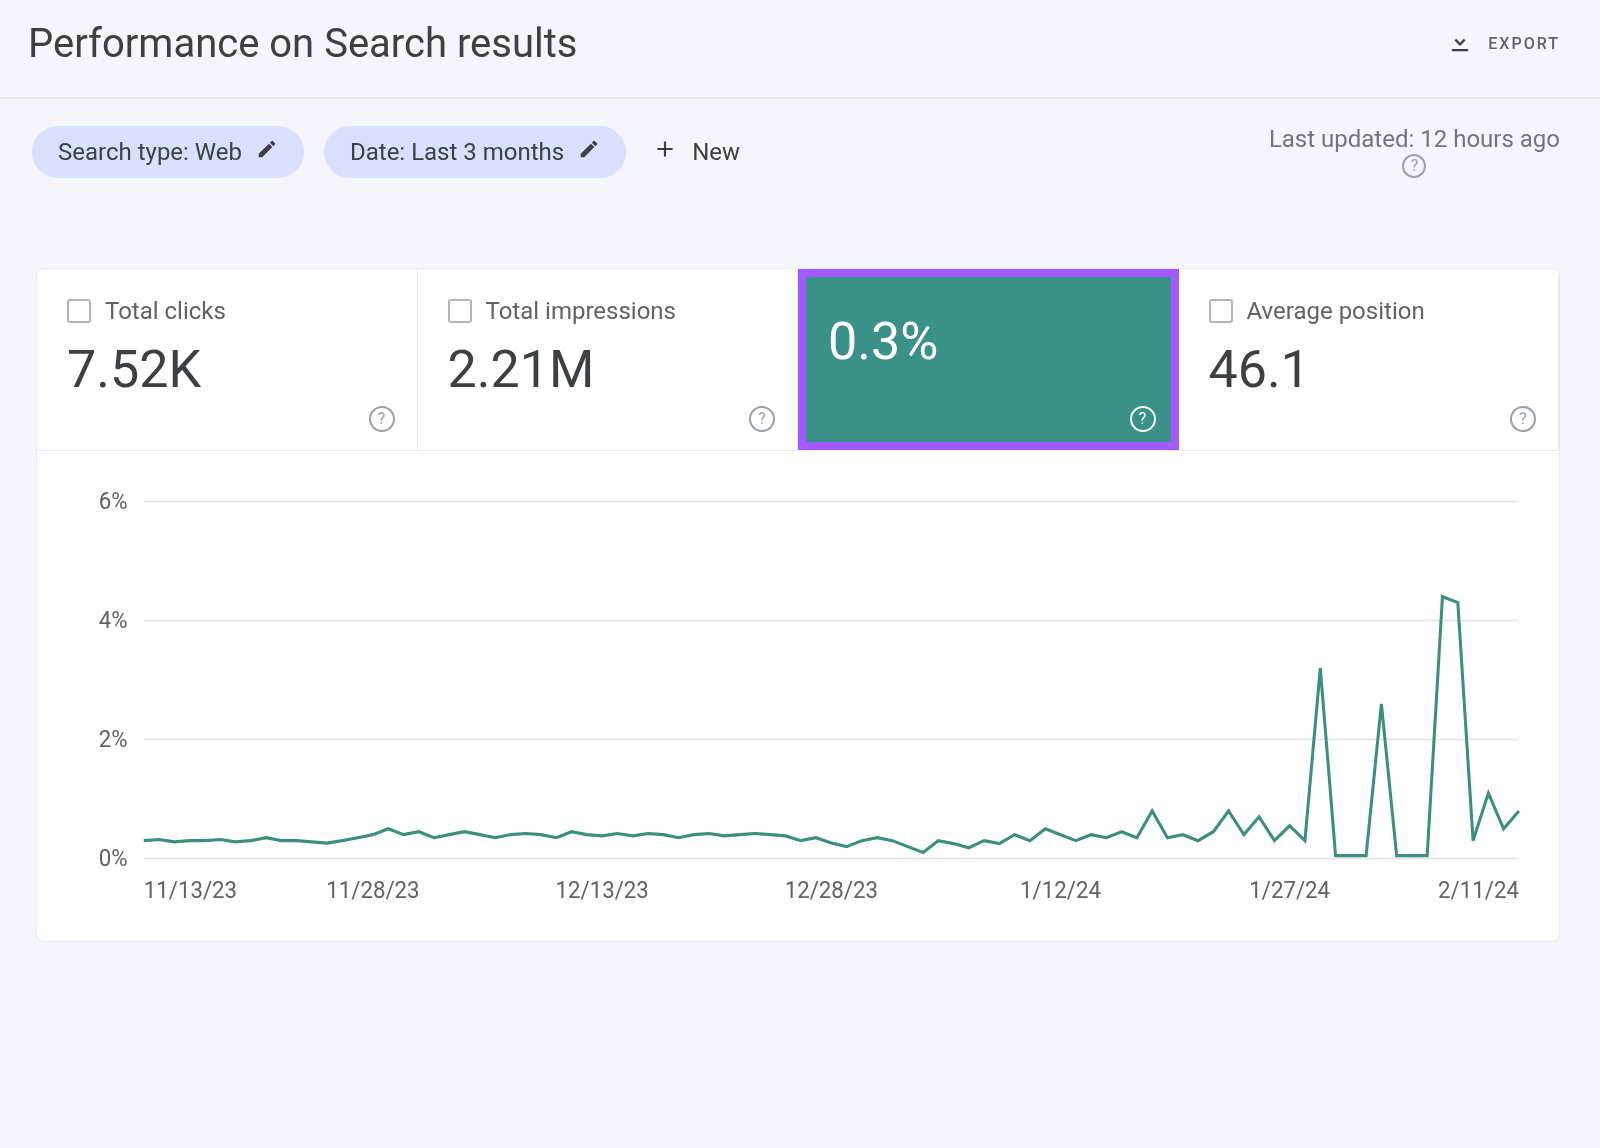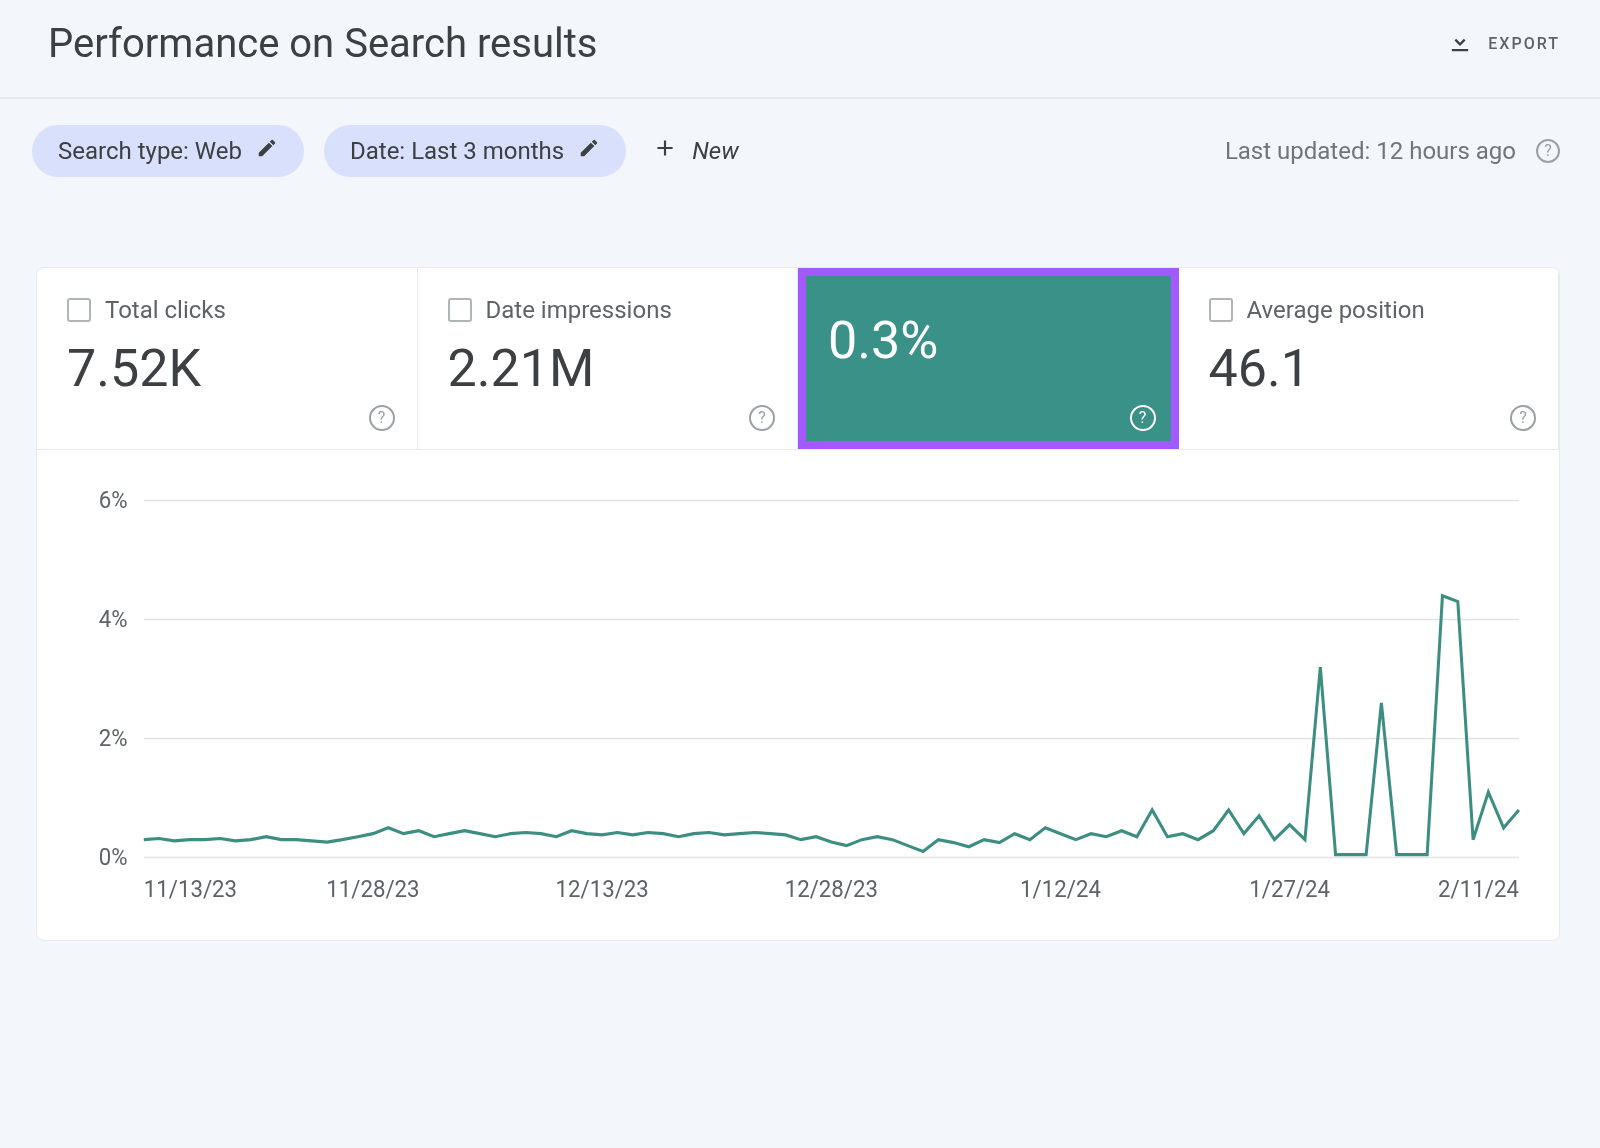--- a/index.html
+++ b/index.html
@@ -15,32 +15,32 @@
     --teal-text:#ffffff;
     --chart:#3b8e80;
     --purple:#a259ff;
     --grid:#e1e4e7;
     --help:#9aa0a6;
   }
   *{box-sizing:border-box;}
   html,body{margin:0;padding:0;background:var(--bg);font-family:Roboto, "Helvetica Neue", Arial, sans-serif;color:var(--text);}
   .page{width:1600px;min-height:1148px;background:var(--bg);position:relative;}
   
-  .header{display:flex;align-items:center;justify-content:space-between;padding:20px 40px 30px 48px;border-bottom:2px solid var(--border);}
+  .header{display:flex;align-items:center;justify-content:space-between;padding:20px 40px 30px 28px;border-bottom:2px solid var(--border);}
   .title{font-size:40px;font-weight:400;color:var(--text);}
   .export{display:flex;align-items:center;gap:14px;cursor:pointer;color:var(--muted);}
   .export svg{width:28px;height:28px;fill:var(--text);}
   .export span{font-size:16px;letter-spacing:2px;font-weight:500;}
   
   .filters{display:flex;align-items:center;gap:20px;padding:26px 40px 40px 32px;}
   .chip{display:inline-flex;align-items:center;gap:14px;background:var(--chip);border-radius:999px;padding:12px 26px;font-size:24px;color:#3c4043;cursor:pointer;}
   .chip svg{width:22px;height:22px;fill:#3c4043;}
-  .new{display:inline-flex;align-items:center;gap:14px;font-size:24px;color:#3c4043;cursor:pointer;padding:10px 6px;font-style:italic;}
+  .new{display:inline-flex;align-items:center;gap:14px;font-size:24px;color:#3c4043;cursor:pointer;padding:10px 6px;}
   .new svg{width:26px;height:26px;fill:#3c4043;}
-  .last-updated{margin-left:auto;display:flex;align-items:center;gap:20px;color:var(--muted2);font-size:24px;}
+  .last-updated{margin-left:auto;display:flex;align-items:center;gap:1px;color:var(--muted2);font-size:24px;flex-direction:column;}
   .last-updated .help{width:24px;height:24px;}
   
   .card{margin:50px 40px 40px 36px;background:var(--card);border:1px solid var(--border);border-radius:8px;overflow:hidden;}
   .metrics{display:flex;border-bottom:1px solid var(--border);position:relative;}
   .metric{flex:1;position:relative;padding:28px 30px 50px 30px;cursor:pointer;border-right:1px solid var(--border);}
   .metric:last-child{border-right:none;}
   .metric .row1{display:flex;align-items:center;gap:14px;}
   .metric .check{width:24px;height:24px;border:2.5px solid #b0b5ba;border-radius:3px;display:inline-flex;align-items:center;justify-content:center;}
   .metric .label{font-size:24px;color:var(--muted);}
   .metric .value{font-size:52px;font-weight:400;color:var(--text);margin-top:14px;}
@@ -115,21 +115,21 @@
           <div class="row1">
             <span class="check"></span>
             <span class="label">Total clicks</span>
           </div>
           <div class="value">7.52K</div>
           <span class="help">?</span>
         </div>
         <div class="metric">
           <div class="row1">
             <span class="check"></span>
-            <span class="label">Date impressions</span>
+            <span class="label">Total impressions</span>
           </div>
           <div class="value">2.21M</div>
           <span class="help">?</span>
         </div>
         <div class="metric selected">
           <div class="value">0.3%</div>
           <span class="help">?</span>
         </div>
         <div class="metric">
           <div class="row1">

